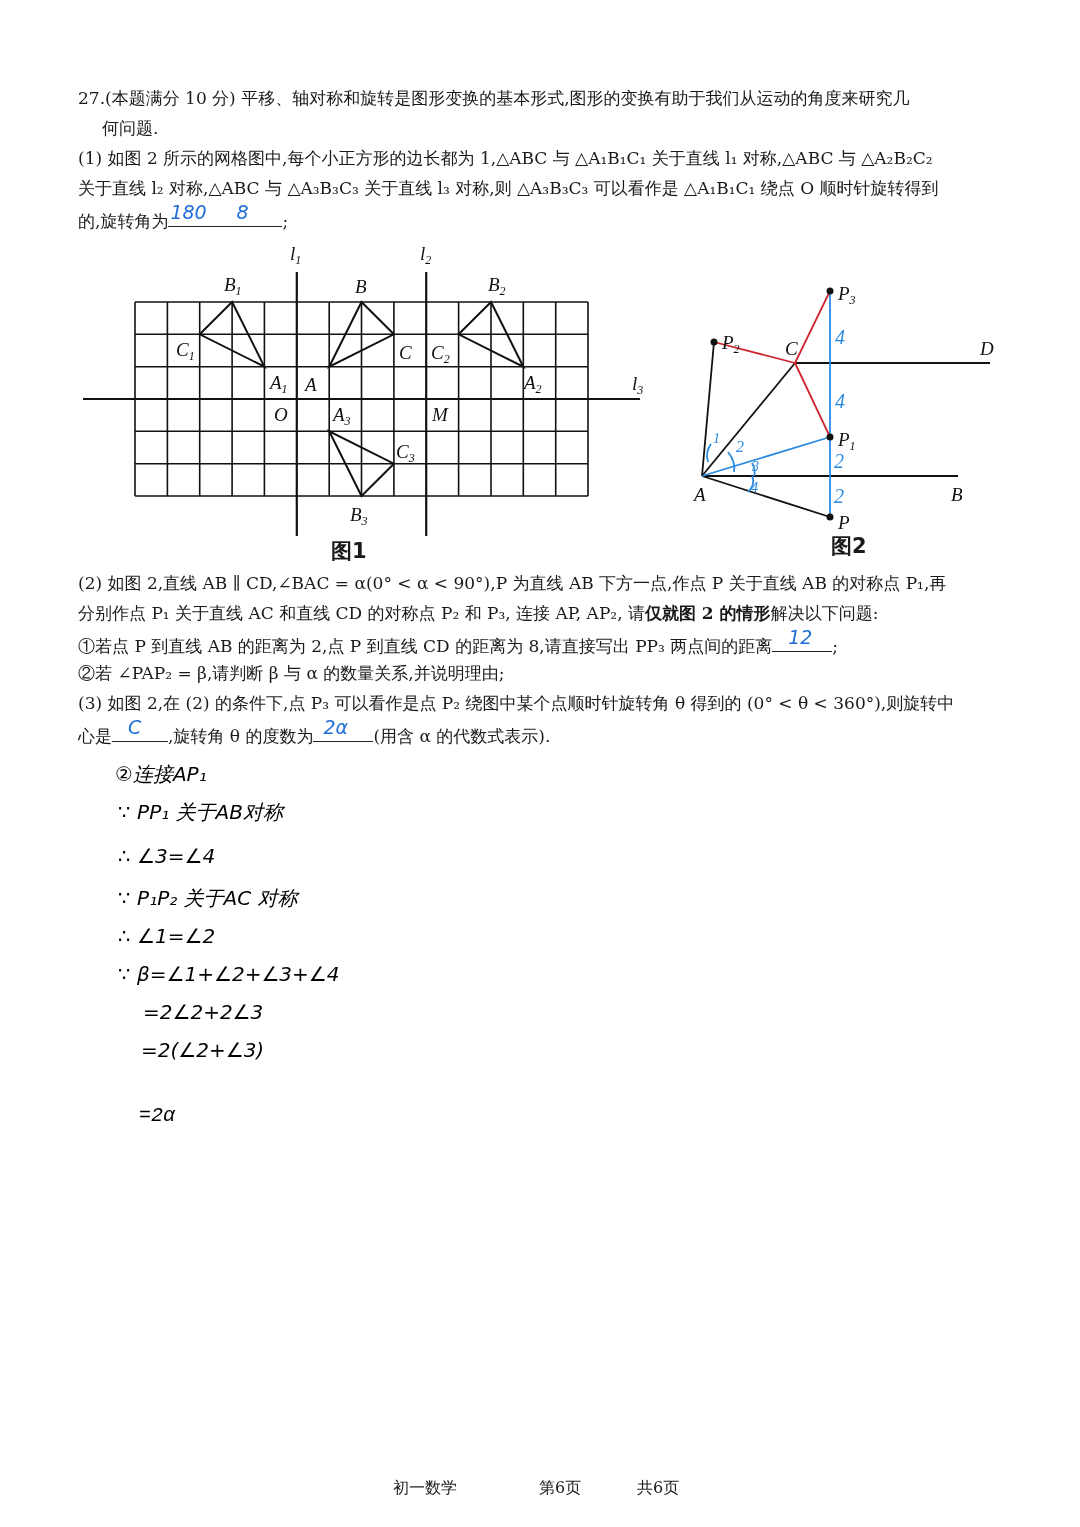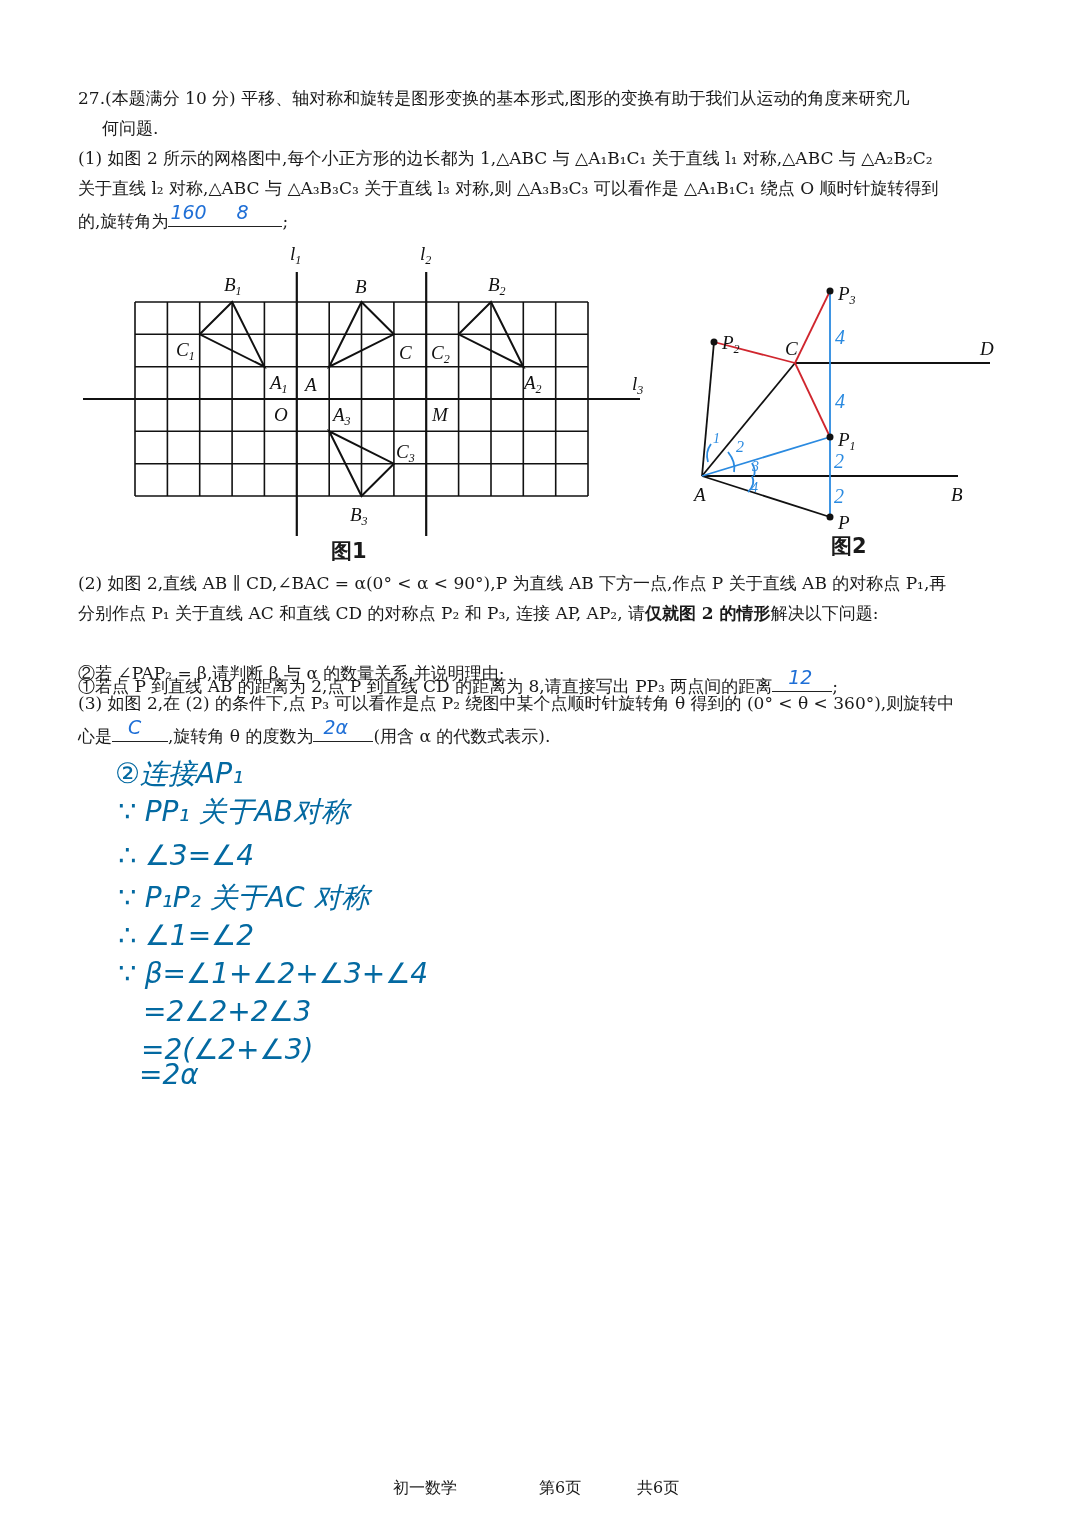--- a/index.html
+++ b/index.html
@@ -6,38 +6,38 @@
   body { width:1080px; height:1527px; position:relative; overflow:hidden;
          font-family:"DejaVu Serif","Liberation Serif",serif; color:#1a1a1a; }
   .line { position:absolute; left:78px; font-size:17px; line-height:24px; white-space:nowrap; }
   .indent { left:102px; }
   .blank { display:inline-block; border-bottom:1px solid #222; text-align:center; position:relative; height:20px; vertical-align:baseline; }
   .hand { color:#1f6fd6; font-family:"DejaVu Sans","Liberation Sans",sans-serif; font-style:italic; font-size:19px; }
   .bold { font-weight:bold; }
   .fig { position:absolute; }
   .fig svg text { font-family:"Liberation Serif",serif; font-style:italic; }
   .fig-caption { position:absolute; font-size:21px; font-weight:bold; font-family:"DejaVu Sans","Liberation Sans",sans-serif; }
-  .sol { position:absolute; left:115px; color:#0369a1; font-family:"DejaVu Sans","Liberation Sans",sans-serif;
-         font-style:italic; font-size:28px; line-height:24px; white-space:nowrap; }
+  .sol { position:absolute; left:115px; color:#000000; font-family:"DejaVu Sans","Liberation Sans",sans-serif;
+         font-style:italic; font-size:20px; line-height:24px; white-space:nowrap; }
   .footer { position:absolute; top:1478px; font-size:16px; }
 </style>
 </head>
 <body>
 
 <div class="line" style="top:86px;">
   <span>27.</span><span>(本题满分 10 分) 平移、轴对称和旋转是图形变换的基本形式,图形的变换有助于我们从运动的角度来研究几</span>
 </div>
 <div class="line indent" style="top:116px;">何问题.</div>
 
 <div class="line" style="top:146px;">
   <span>(1) 如图 2 所示的网格图中,每个小正方形的边长都为 1,</span><span>△ABC 与 △A₁B₁C₁ 关于直线 l₁ 对称,△ABC 与 △A₂B₂C₂</span>
 </div>
 <div class="line" style="top:176px;">关于直线 l₂ 对称,△ABC 与 △A₃B₃C₃ 关于直线 l₃ 对称,则 △A₃B₃C₃ 可以看作是 △A₁B₁C₁ 绕点 O 顺时针旋转得到</div>
 <div class="line" style="top:206px;">
-  <span>的,旋转角为</span><span class="blank" style="width:58px;"><span class="hand" style="position:absolute;left:2px;top:-6px;">160</span></span><span class="blank" style="width:56px;"><span class="hand" style="position:absolute;left:10px;top:-6px;">8</span></span><span>;</span>
+  <span>的,旋转角为</span><span class="blank" style="width:58px;"><span class="hand" style="position:absolute;left:2px;top:-6px;">180</span></span><span class="blank" style="width:56px;"><span class="hand" style="position:absolute;left:10px;top:-6px;">8</span></span><span>;</span>
 </div>
 
 <div class="fig" style="left:0;top:0;">
   <svg width="660" height="560" viewBox="0 0 660 560">
     <g stroke="#111" stroke-width="1.6" fill="none">
 
       <line x1="135" y1="302" x2="135" y2="496"></line>
         <line x1="167.4" y1="302" x2="167.4" y2="496"></line>
       <line x1="199.7" y1="302" x2="199.7" y2="496"></line>
         <line x1="232.1" y1="302" x2="232.1" y2="496"></line>
@@ -142,33 +142,33 @@
     </g>
   </svg>
 </div>
 <div class="fig-caption" style="left:831px;top:532px;">图2</div>
 
 <div class="line" style="top:571px;">(2) 如图 2,直线 AB ∥ CD,∠BAC = α(0° &lt; α &lt; 90°),P 为直线 AB 下方一点,作点 P 关于直线 AB 的对称点 P₁,再</div>
 <div class="line" style="top:601px;">
   <span>分别作点 P₁ 关于直线 AC 和直线 CD 的对称点 P₂ 和 P₃, 连接 AP, AP₂, 请</span><span class="bold">仅就图 2 的情形</span><span>解决以下问题:</span>
 </div>
 <div class="line" style="top:631px;">
-  <span>①若点 P 到直线 AB 的距离为 2,点 P 到直线 CD 的距离为 8,请直接写出 PP₃ 两点间的距离</span><span class="blank" style="width:60px;margin-top:40px;"><span class="hand" style="position:absolute;left:16px;top:-6px;">12</span></span><span>;</span>
+  <span>①若点 P 到直线 AB 的距离为 2,点 P 到直线 CD 的距离为 8,请直接写出 PP₃ 两点间的距离</span><span class="blank" style="width:60px;"><span class="hand" style="position:absolute;left:16px;top:-6px;">12</span></span><span>;</span>
 </div>
 <div class="line" style="top:661px;">②若 ∠PAP₂ = β,请判断 β 与 α 的数量关系,并说明理由;</div>
 <div class="line" style="top:691px;">(3) 如图 2,在 (2) 的条件下,点 P₃ 可以看作是点 P₂ 绕图中某个点顺时针旋转角 θ 得到的 (0° &lt; θ &lt; 360°),则旋转中</div>
 <div class="line" style="top:721px;">
   <span>心是</span><span class="blank" style="width:56px;"><span class="hand" style="position:absolute;left:16px;top:-6px;">C</span></span><span>,旋转角 θ 的度数为</span><span class="blank" style="width:60px;"><span class="hand" style="position:absolute;left:10px;top:-6px;">2α</span></span><span>(用含 α 的代数式表示).</span>
 </div>
 
 <div class="sol" style="left:115px;top:762px;">②连接AP₁</div>
 <div class="sol" style="left:118px;top:800px;">∵ PP₁ 关于AB对称</div>
 <div class="sol" style="left:118px;top:844px;">∴ ∠3=∠4</div>
 <div class="sol" style="left:118px;top:886px;">∵ P₁P₂ 关于AC 对称</div>
 <div class="sol" style="left:118px;top:924px;">∴ ∠1=∠2</div>
 <div class="sol" style="left:118px;top:962px;text-align:center;">∵ β=∠1+∠2+∠3+∠4</div>
 <div class="sol" style="left:143px;top:1000px;">=2∠2+2∠3</div>
 <div class="sol" style="left:141px;top:1038px;">=2(∠2+∠3)</div>
-<div class="sol" style="left:139px;top:1063px;">=2α</div>
+<div class="sol" style="left:139px;top:1104px;font-family:Liberation Mono, monospace;">=2α</div>
 
 <div class="footer" style="left:393px;">初一数学</div>
 <div class="footer" style="left:539px;">第6页</div>
 <div class="footer" style="left:637px;">共6页</div>
 
 </body></html>

